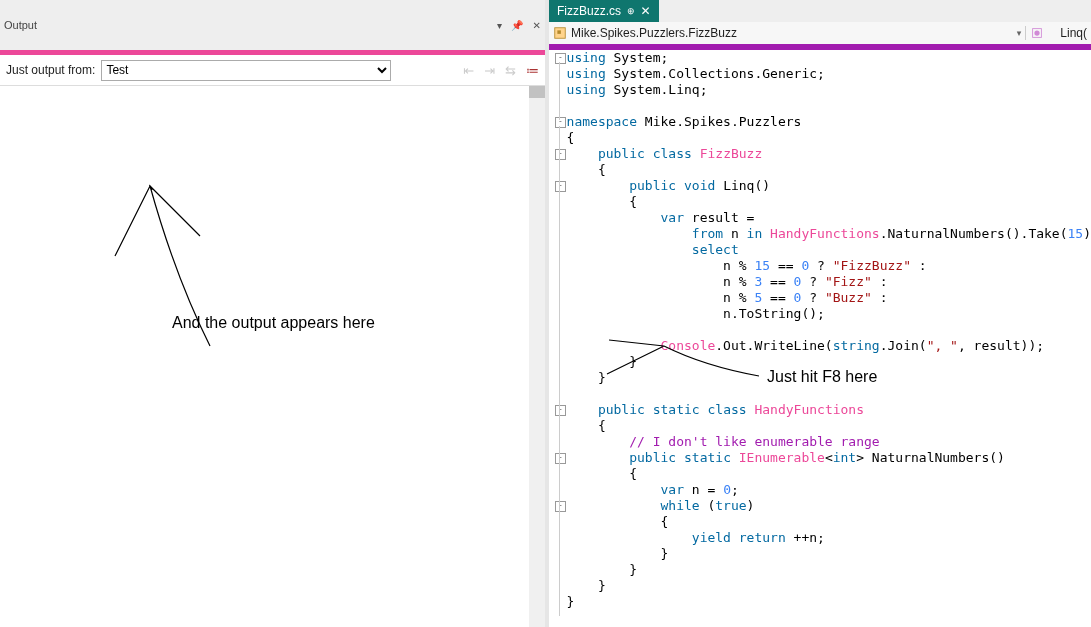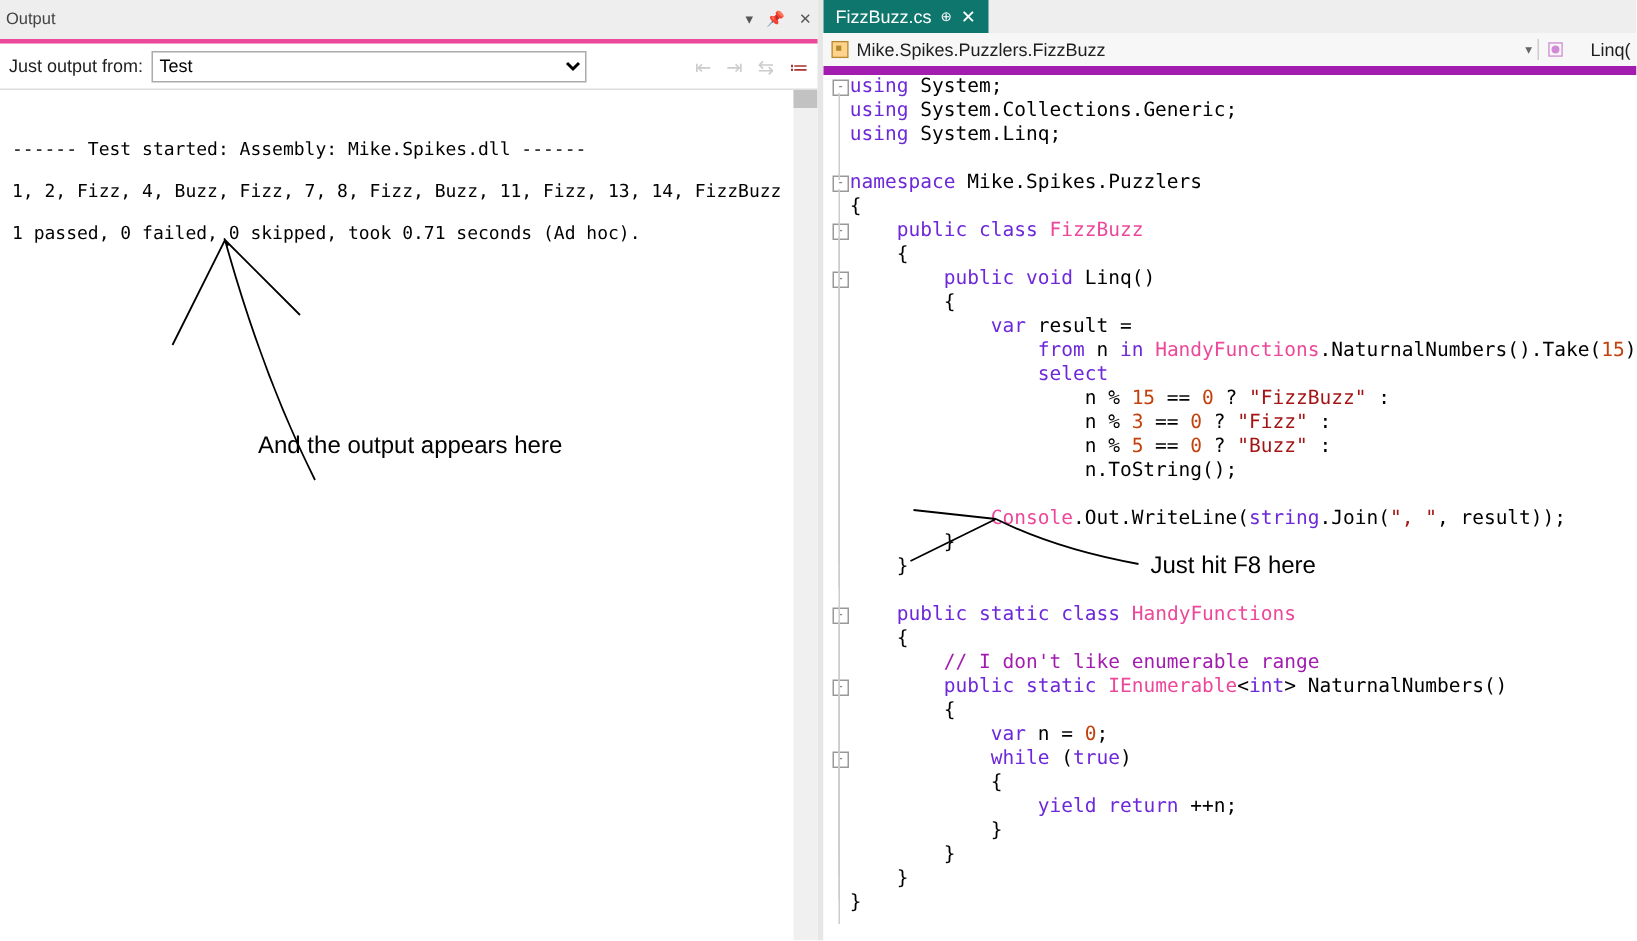--- a/index.html
+++ b/index.html
@@ -1,21 +1,21 @@
 <!DOCTYPE html>
 <html><head>
 <meta charset="utf-8">
 <style>
   html,body{margin:0;padding:0;font-family:"Segoe UI",Tahoma,sans-serif;font-size:12px;color:#1e1e1e;background:#fff;height:100%;overflow:hidden}
   .root{display:flex;height:627px;width:1091px}
   .left{width:545px;display:flex;flex-direction:column;border-right:4px solid #e6e6e6;background:#fff}
   .right{flex:1;display:flex;flex-direction:column;background:#fff;min-width:0}
 
   
-  .pane-title{display:flex;align-items:center;height:22px;padding:2px 4px;font-size:11px;color:#444;border-bottom:3px solid #ec4899;background:#eee}
+  .pane-title{display:flex;align-items:center;height:22px;padding:14px 4px;font-size:11px;color:#444;border-bottom:5px solid #ec4899;background:#eee}
   .pane-title .lbl{flex:1}
   .pane-icons span{margin-left:6px;color:#555;font-size:10px}
 
   
   .out-controls{display:flex;align-items:center;height:26px;padding:2px 6px;gap:6px;border-bottom:1px solid #ddd}
   .out-controls label{font-size:12px;white-space:nowrap}
   .out-controls select{flex:1;max-width:290px;height:21px;font-size:12px;border:1px solid #ababab;background:#fff}
   .out-btns{display:flex;gap:10px;margin-left:auto;color:#aaa}
   .out-btns span{font-size:13px}
 
@@ -40,24 +40,24 @@
   .navbar .nav-left{flex:1;display:flex;align-items:center;gap:4px;padding:0 4px;border-right:1px solid #ccc;min-width:0}
   .navbar .nav-right{display:flex;align-items:flex-end;gap:16px;padding:0 4px}
   .nav-dd{color:#666;font-size:9px;margin-left:auto}
 
   
   .editor{flex:1;display:flex;font-family:Consolas,monospace;font-size:13px;line-height:16px;overflow:hidden;position:relative}
   .gutter{width:24px;background:#fff;border-right:0;position:relative}
   .outline{position:absolute;left:6px;width:9px;height:9px;border:1px solid #999;background:#fff;font-size:8px;line-height:8px;text-align:center;color:#666}
   .vline{position:absolute;left:10px;width:0;border-left:1px solid #ccc}
   .code{flex:1;white-space:pre;padding-left:6px;color:#000}
-  .kw{color:#6d28d9}
+  .kw{color:#0369a1}
   .typ{color:#ec4899}
   .str{color:#a31515}
-  .num{color:#c2410c}
+  .num{color:#3b82f6}
   .cmt{color:#a21caf}
   .sq{color:#000}
   .code-line{height:16px}
 
   .cls-ico{display:inline-block;width:14px;height:14px;vertical-align:middle}
 </style>
 </head>
 <body>
 
 <div class="root">
@@ -77,25 +77,20 @@
         <option>Test</option>
       </select>
       <div class="out-btns">
         <span style="color:#ccc">⇤</span>
         <span style="color:#ccc">⇥</span>
         <span style="color:#ccc">⇆</span>
         <span style="color:#a33">≔</span>
       </div>
     </div>
     <div class="out-body">
-      <div id="out-lines">------ Test started: Assembly: Mike.Spikes.dll ------
-
-1, 2, Fizz, 4, Buzz, Fizz, 7, 8, Fizz, Buzz, 11, Fizz, 13, 14, FizzBuzz
-
-1 passed, 0 failed, 0 skipped, took 0.71 seconds (Ad hoc).</div>
       <div class="scroll-track">
         <div class="scroll-thumb"></div>
       </div>
       
       <svg class="anno" style="left:0;top:0" width="540" height="560">
         <path d="M150 100 Q149 98 151 102 L152 104 M150 100 L115 170 M150 100 L200 150 M150 100 Q175 190 210 260"></path>
         <text x="172" y="242">And the output appears here</text>
       </svg>
     </div>
   </div>

